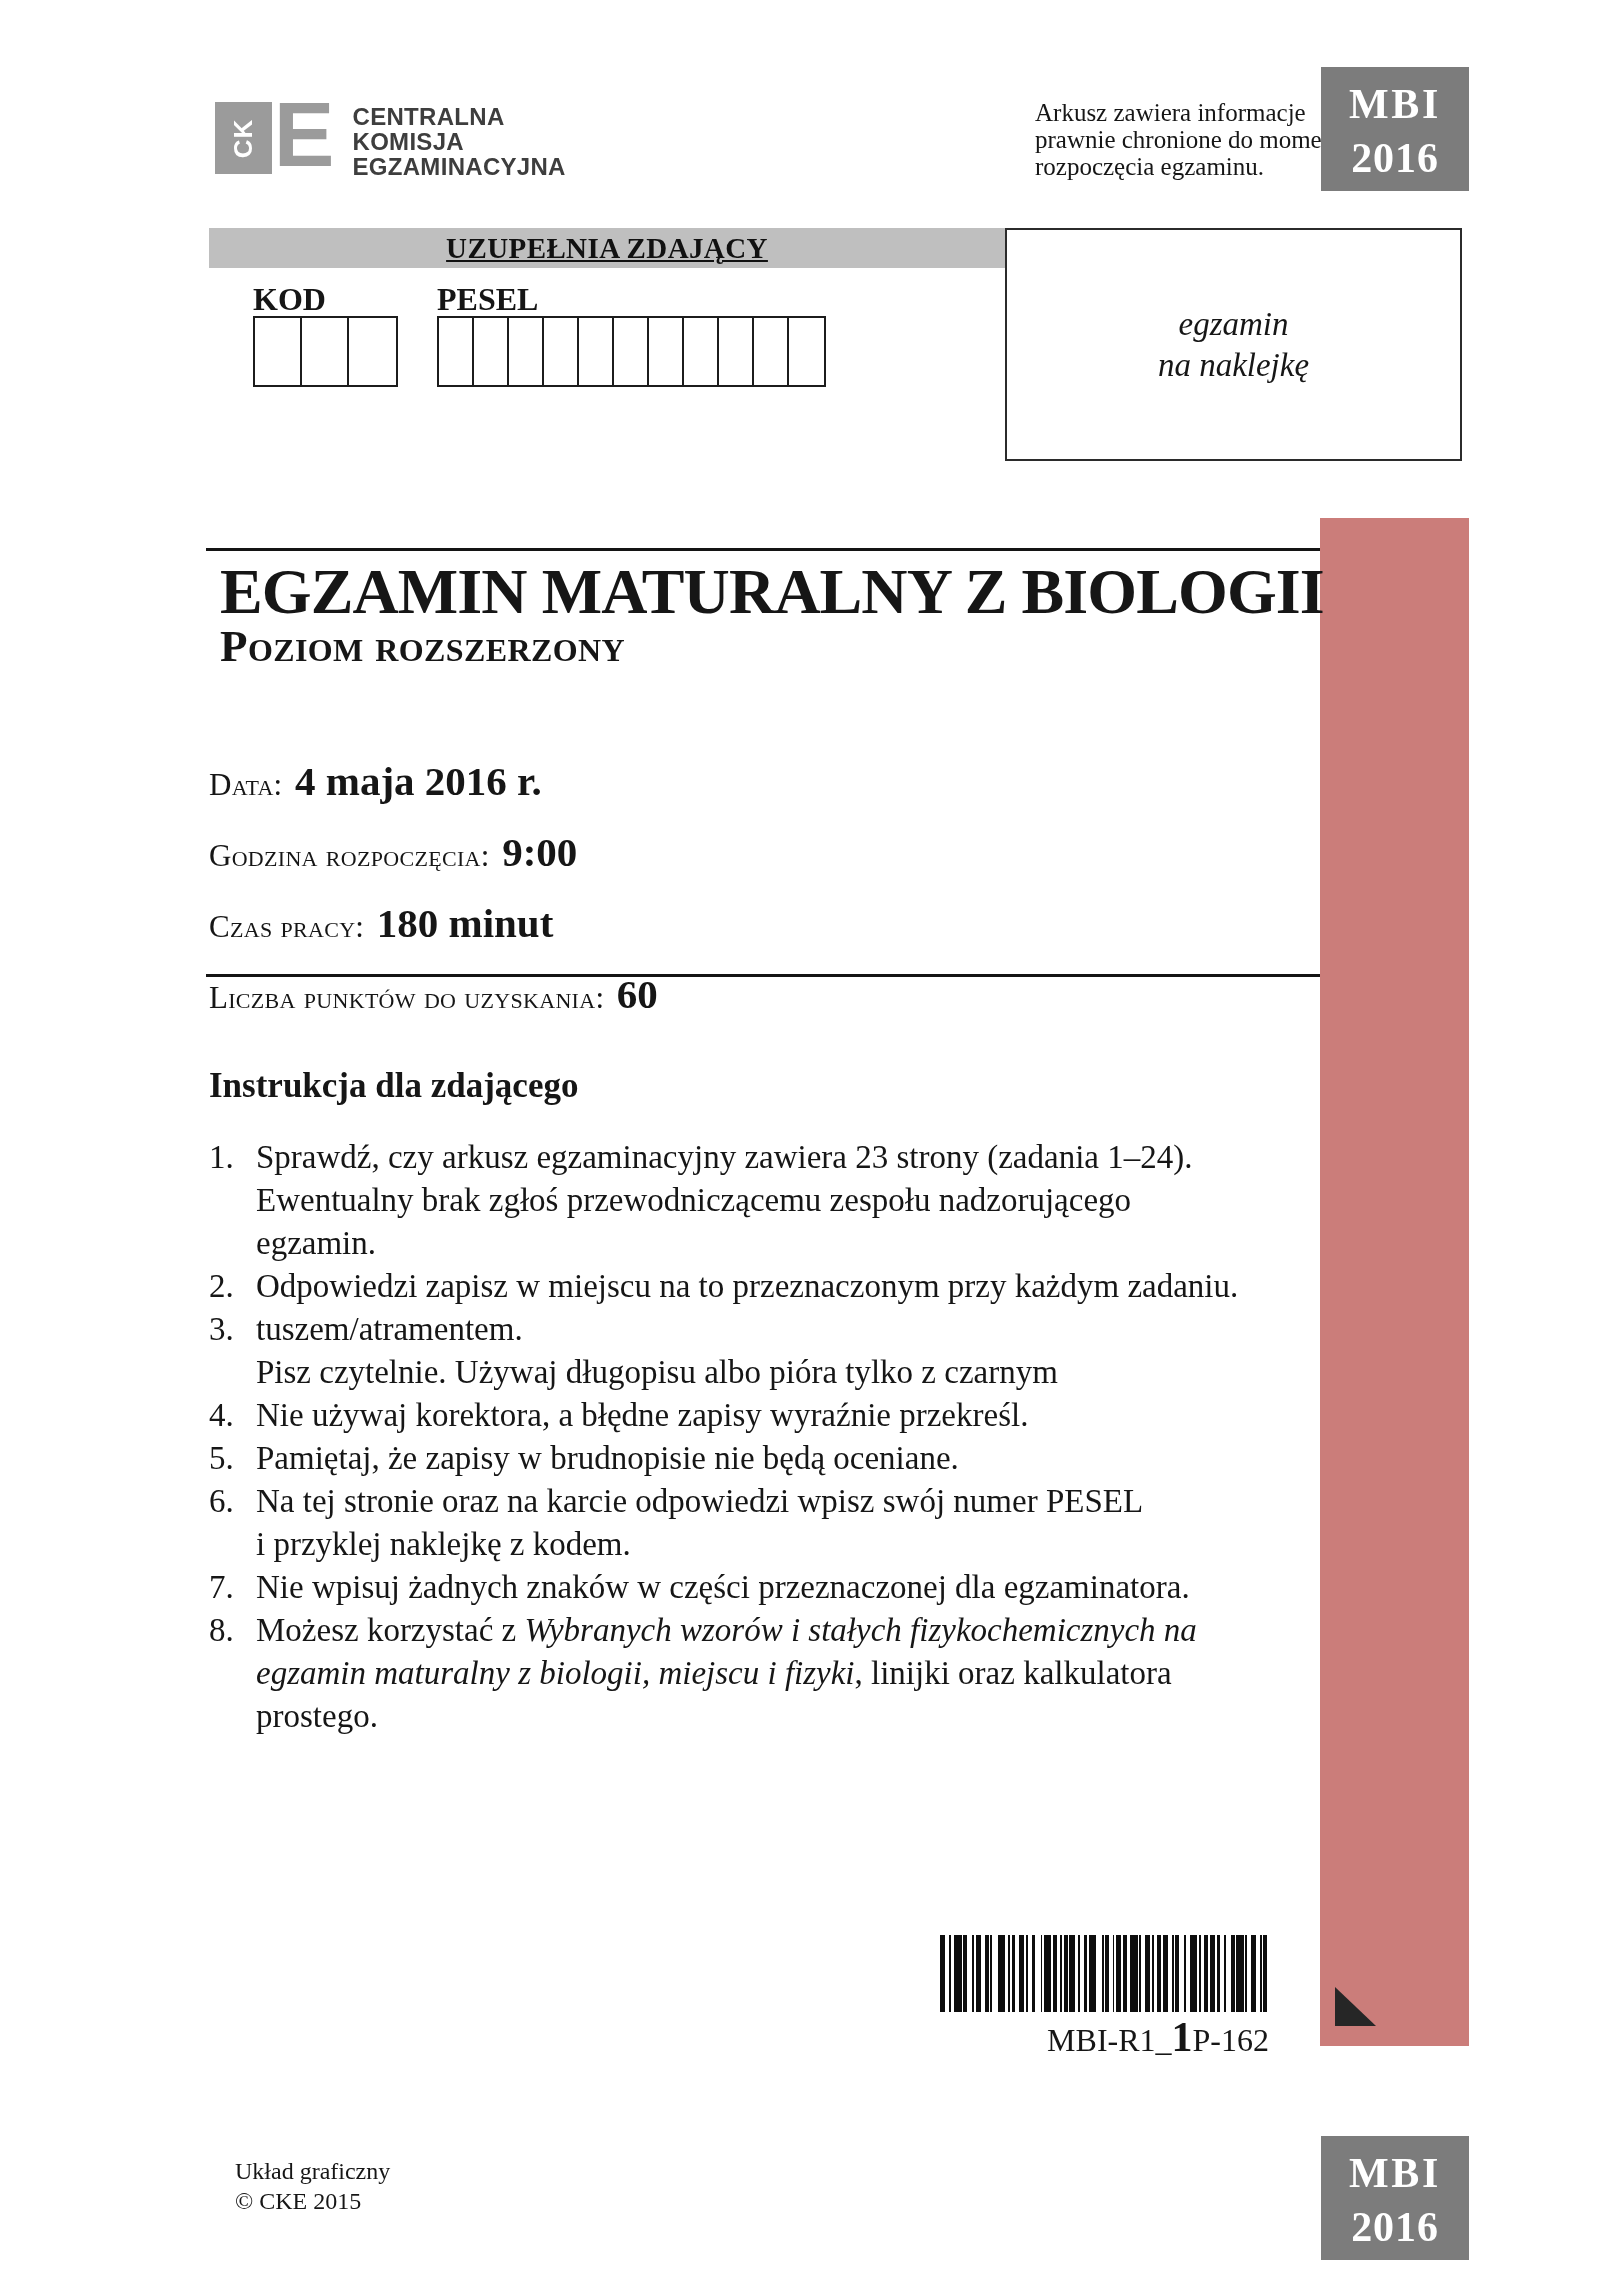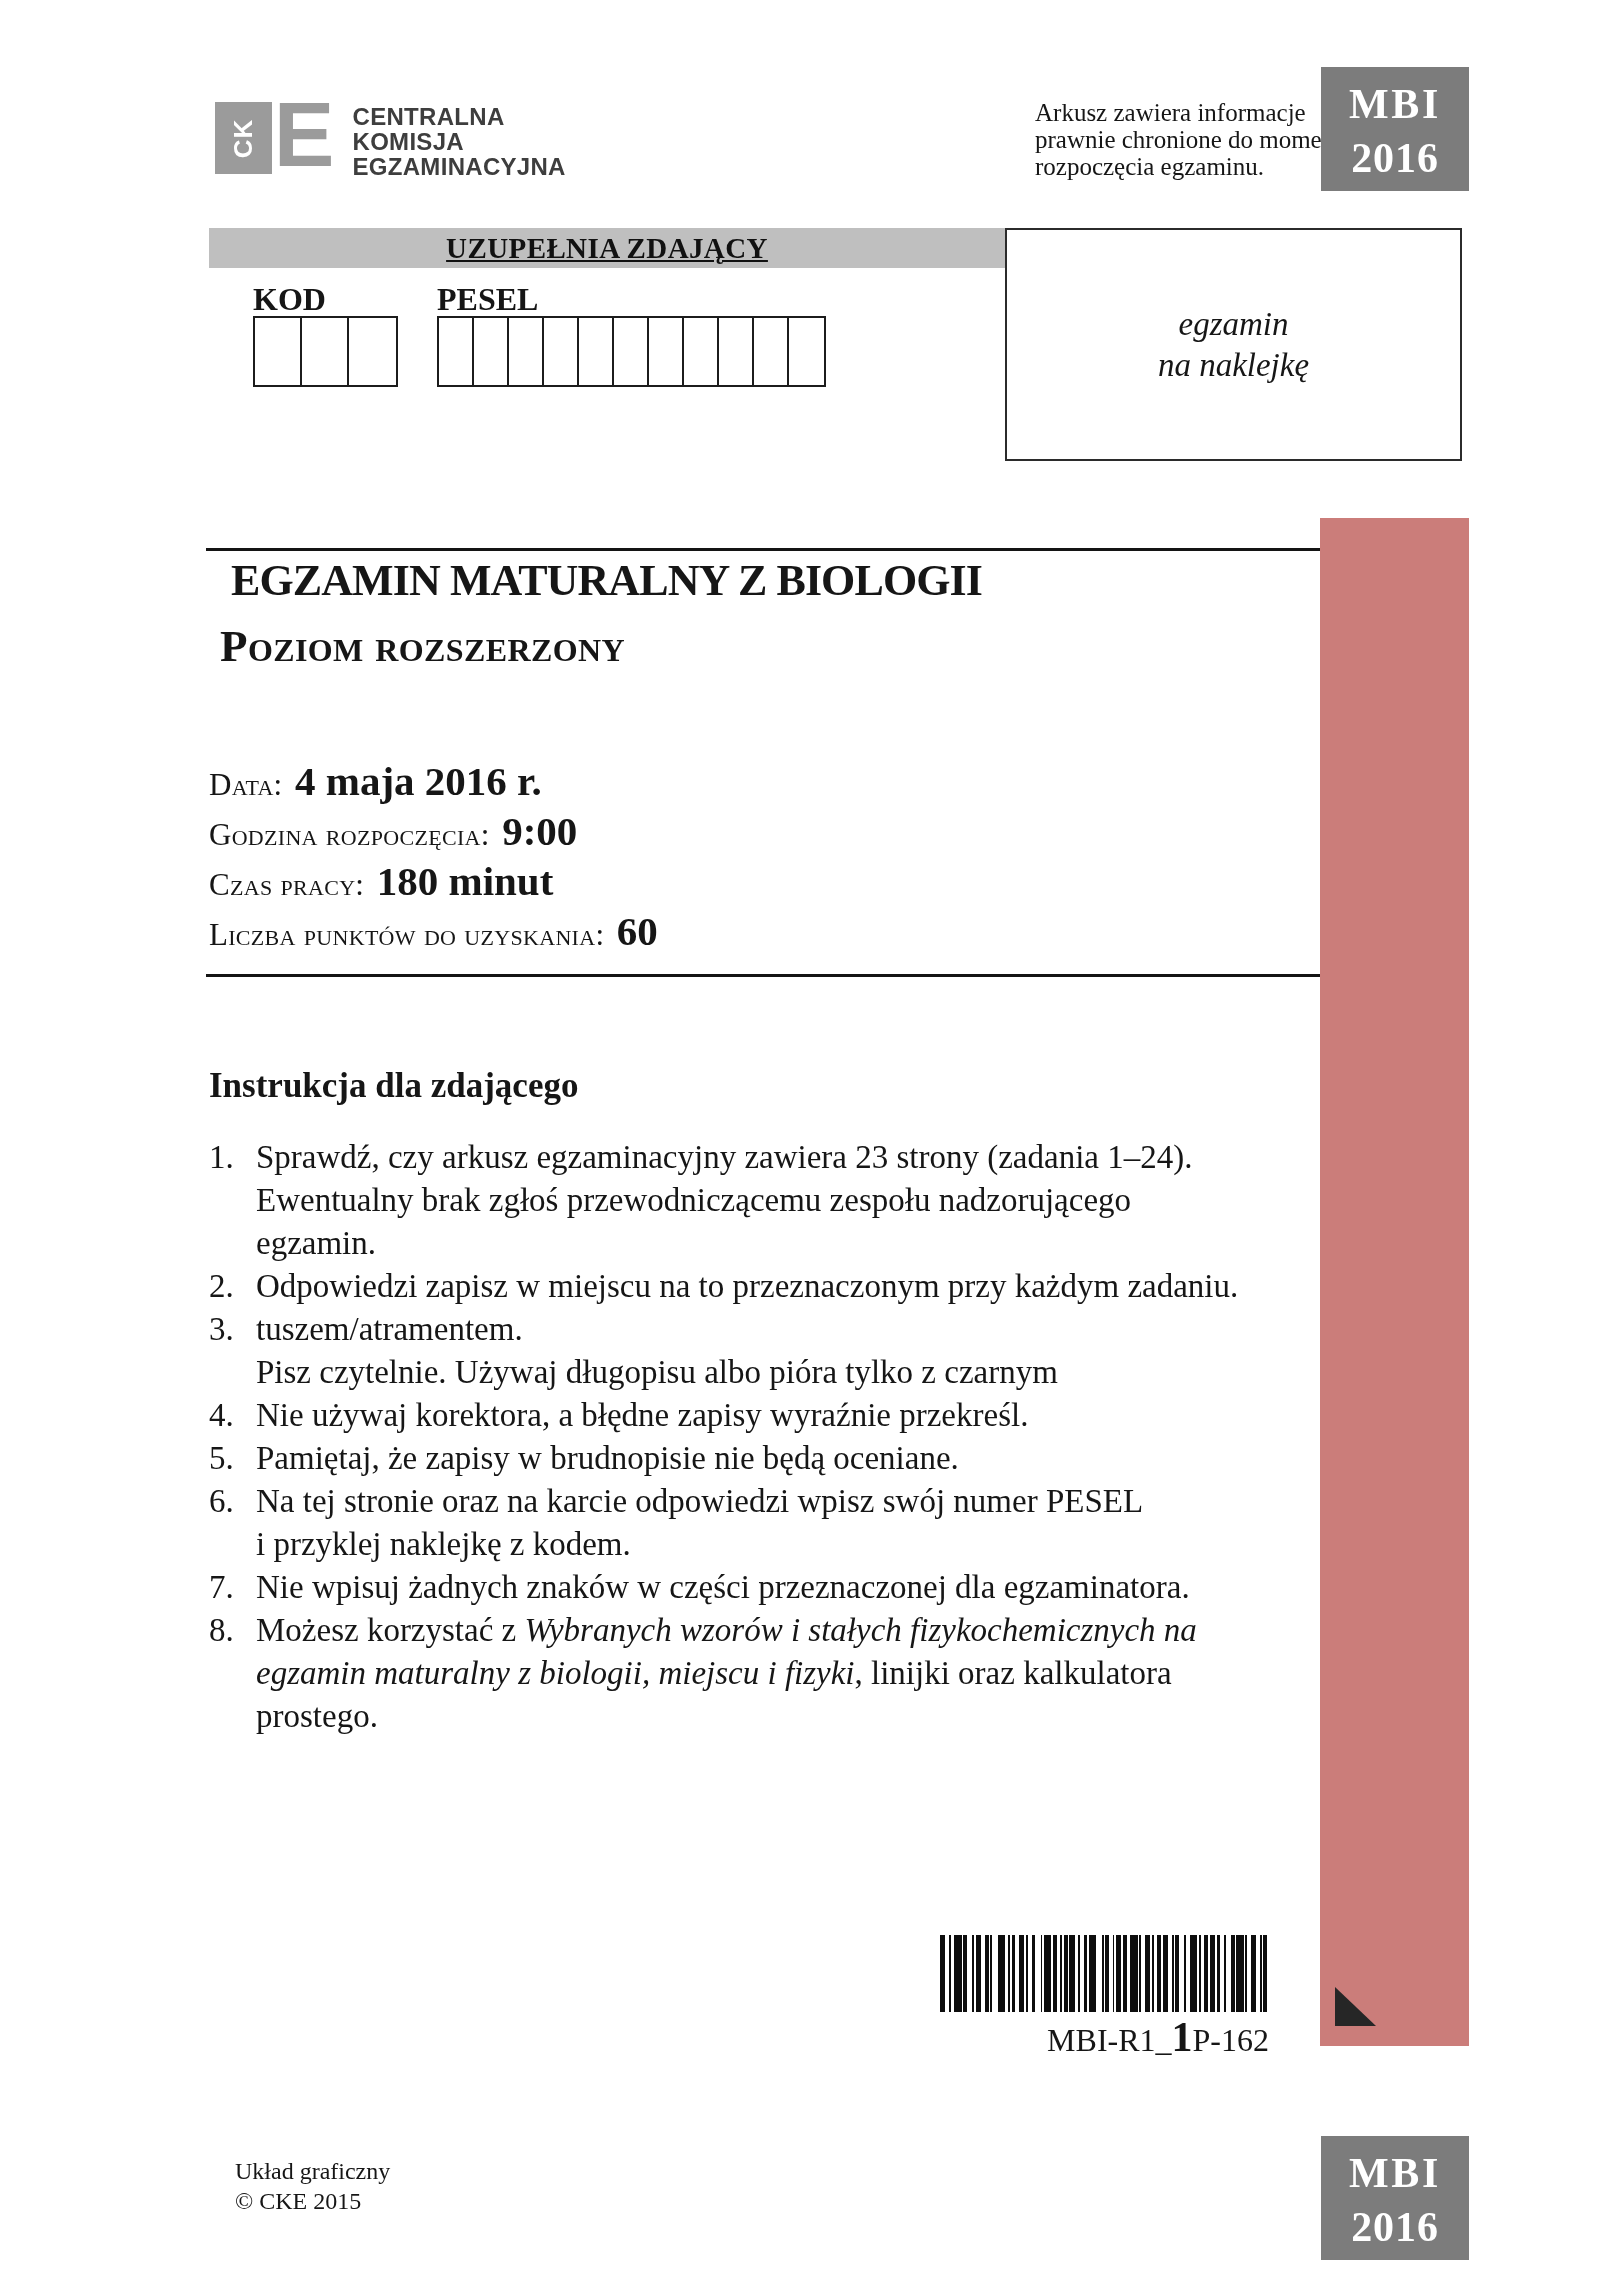--- a/index.html
+++ b/index.html
@@ -40,25 +40,25 @@
 
   
   .pink-bar{position:absolute;left:1320px;top:518px;width:149px;height:1528px;background:var(--pink);}
   .corner-tri{position:absolute;left:1335px;top:1987px;width:41px;height:39px;background:var(--tri);
               clip-path:polygon(0 0,0 100%,100% 100%);}
 
   
   .rule{position:absolute;left:206px;width:1114px;height:2.7px;background:#141414;}
   .rule-top{top:548px;}
   .rule-mid{top:974px;}
-  .title{position:absolute;left:231px;top:555px;font-size:44px;font-weight:bold;letter-spacing:-0.9px;white-space:nowrap;margin:0;}
+  .title{position:absolute;left:220px;top:555px;font-size:64px;font-weight:bold;letter-spacing:-0.9px;white-space:nowrap;margin:0;}
   .subtitle{position:absolute;left:220px;top:620px;font-size:45px;font-weight:bold;font-variant:small-caps;letter-spacing:0.4px;}
 
   
-  .details{position:absolute;left:209px;top:757px;display:flex;flex-direction:column;gap:2px;}
+  .details{position:absolute;left:209px;top:757px;display:flex;flex-direction:column;gap:23px;}
   .detail-row{display:flex;align-items:baseline;white-space:nowrap;}
   .detail-label{font-variant:small-caps;font-size:31px;letter-spacing:0.3px;}
   .detail-value{font-weight:bold;font-size:41px;margin-left:12.5px;}
 
   
   .instr-heading{position:absolute;left:209px;top:1066px;font-size:35px;font-weight:bold;margin:0;}
   .instr-list{position:absolute;left:209px;top:1136px;width:1115px;font-size:33px;line-height:43px;list-style:none;margin:0;padding:0;}
   .instr-item{position:relative;padding-left:47px;}
   .instr-num{position:absolute;left:0;top:0;}
   .iseg-i{font-style:italic;}

